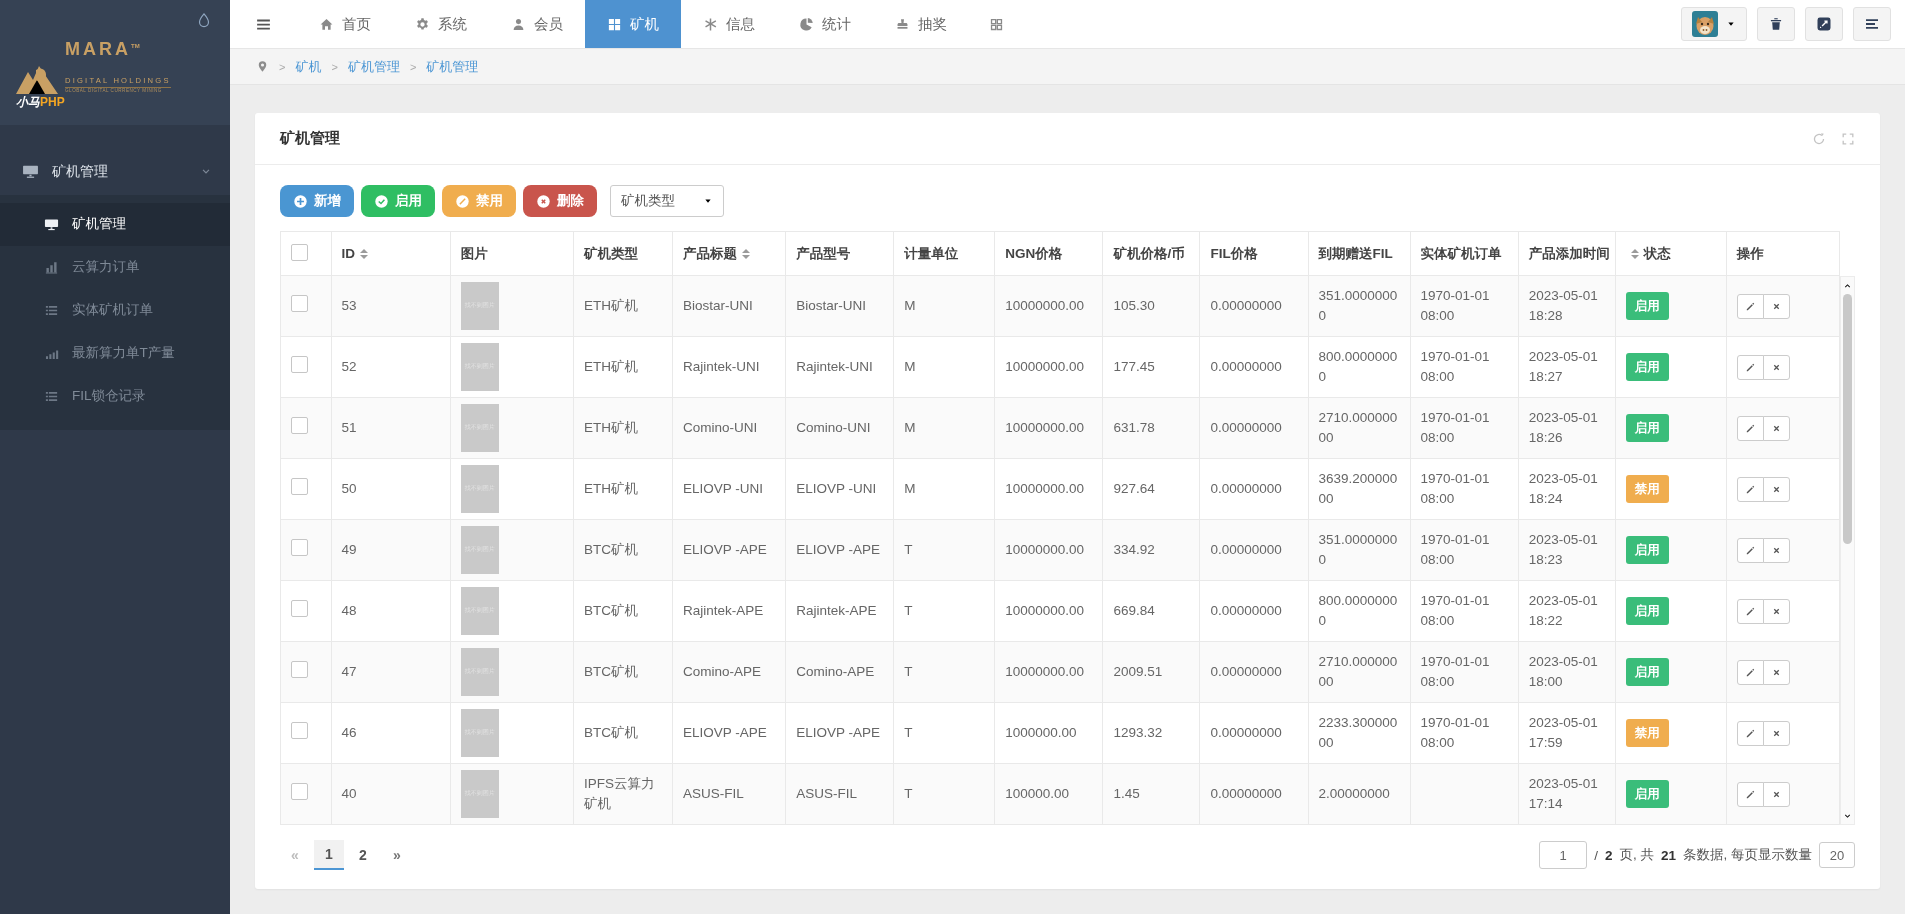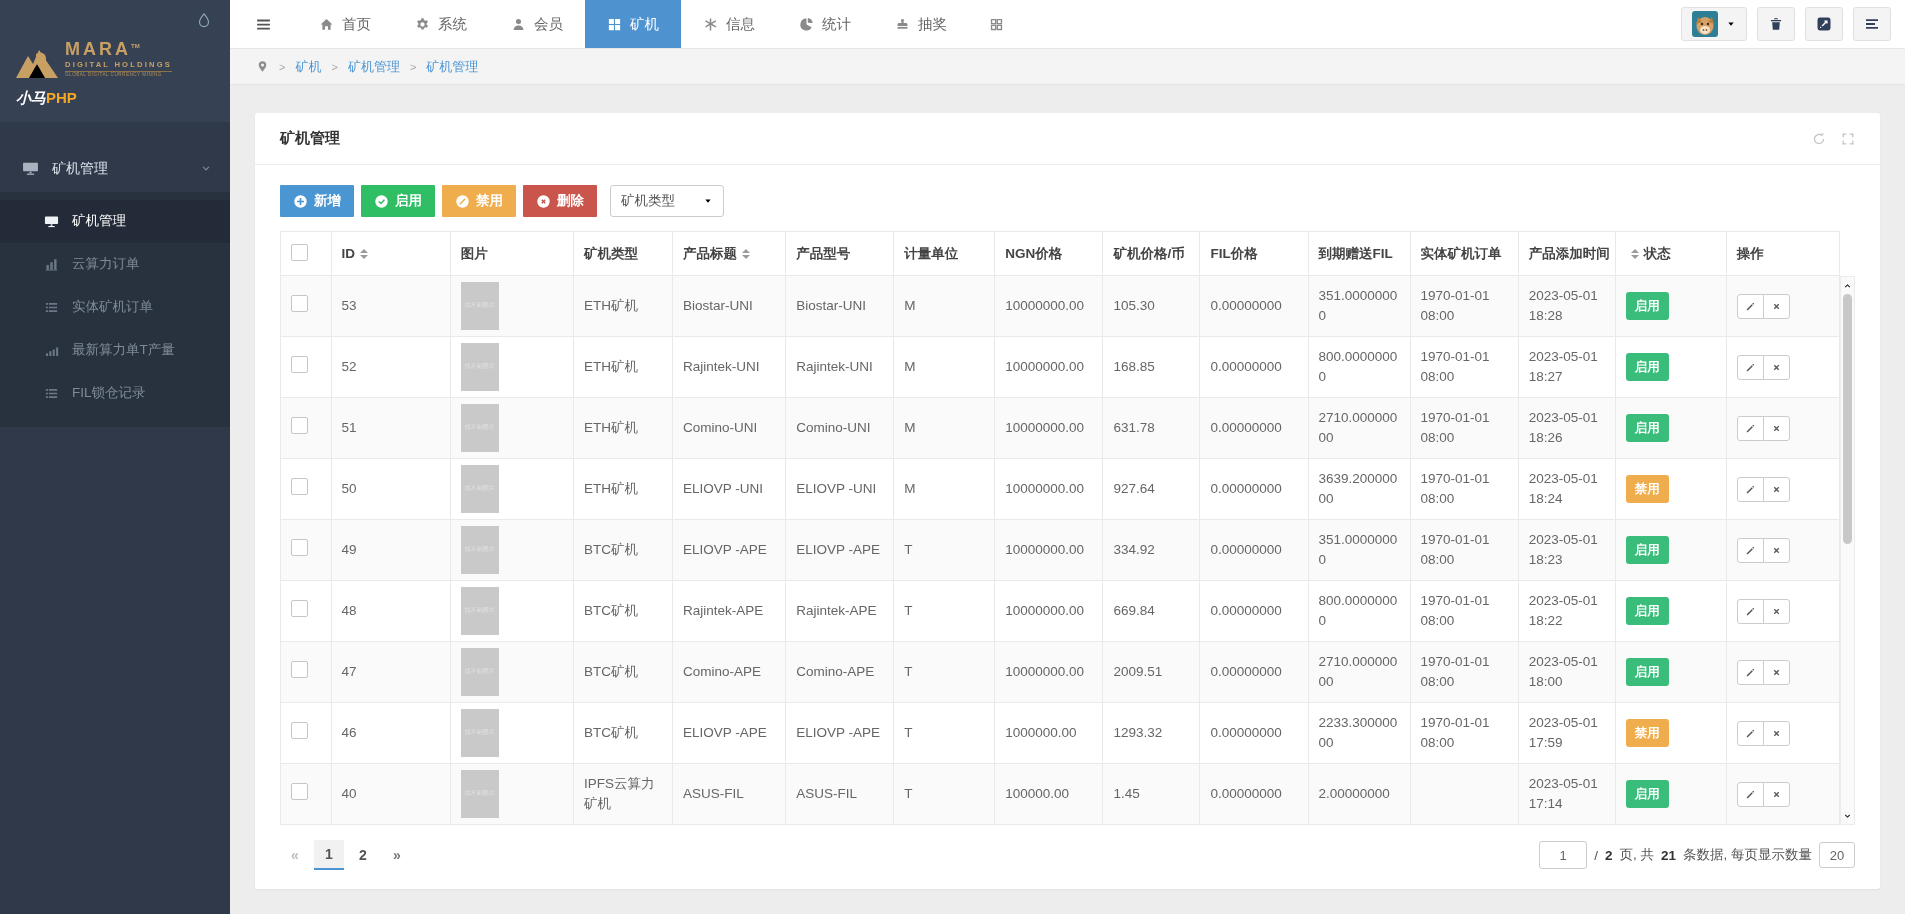--- a/index.html
+++ b/index.html
@@ -11,23 +11,23 @@
   
   .sidebar{width:230px;flex:none;background:#2f3949;display:flex;flex-direction:column}
   .logo-area{background:#364254;padding:10px 16px 14px;position:relative}
   .drop-wrap{position:absolute;right:18px;top:12px;color:#8fa6c0}
   .drop-wrap svg{width:16px;height:16px}
   .logo-row{display:flex;align-items:flex-end;gap:7px;margin-top:30px}
   .logo-mark svg{width:42px;height:34px;display:block}
   .logo-text{line-height:1.05}
   .lg1{color:#c9a064;font-weight:bold;font-size:18px;letter-spacing:3px}
   .lg1 sup{font-size:6px;letter-spacing:0;vertical-align:super}
-  .lg2{color:#c9a064;font-size:7.6px;letter-spacing:2.2px;font-weight:bold;margin-top:2px}
+  .lg2{color:#c9a064;font-size:7.6px;letter-spacing:2.2px;font-weight:normal;margin-top:18px}
   .lg3{color:#ad8d5c;font-size:4.6px;letter-spacing:.5px;border-top:1px solid #8d7348;margin-top:2px;padding-top:1px}
-  .app-name{margin-top:11px;font-size:15px;font-weight:bold;font-style:italic;color:#fff}
+  .app-name{margin-top:0;font-size:12px;font-weight:bold;font-style:italic;color:#fff}
   .app-name .php{color:#f5a623;font-style:normal}
   .side-menu{padding-top:24px}
   .group-header{height:46px;display:flex;align-items:center;gap:13px;padding:0 18px 0 22px;color:#dde3ea;font-size:14px;cursor:pointer}
   .group-header .ic{color:#a9b3c0;width:17px;height:17px}
   .group-header .chev{margin-left:auto;color:#7d8897;width:12px;height:12px}
   .submenu{background:#28323f;padding:8px 0 12px}
   .sm-item{height:43px;display:flex;align-items:center;gap:13px;padding:0 12px 0 44px;color:#7f8a97;font-size:13.5px;cursor:pointer;white-space:nowrap}
   .sm-item .ic{color:#6d7886}
   .sm-item.active{background:#222b37;color:#fff}
   .sm-item.active .ic{color:#eef1f5}
@@ -56,21 +56,21 @@
 
   .content{flex:1;padding:28px 25px 25px;min-height:0}
   .panel{background:#fff;border-radius:3px;height:100%;box-shadow:0 1px 2px rgba(0,0,0,.05);display:flex;flex-direction:column}
   .panel-header{height:52px;flex:none;display:flex;align-items:center;padding:0 25px;border-bottom:1px solid #ececec}
   .panel-title{font-size:15px;font-weight:bold;color:#333}
   .ph-tools{margin-left:auto;display:flex;gap:15px;color:#c3c3c3}
   .ph-tools .ic{width:14px;height:14px;cursor:pointer}
 
   .panel-body{flex:1;padding:20px 25px 0;display:flex;flex-direction:column;min-height:0}
   .toolbar{display:flex;align-items:center;gap:7px;margin-bottom:14px}
-  .btn{height:32px;border:none;border-radius:1px;color:#fff;font-size:13.5px;font-weight:bold;display:flex;align-items:center;gap:6px;padding:0 13px;cursor:pointer;font-family:inherit}
+  .btn{height:32px;border:none;border-radius:8px;color:#fff;font-size:13.5px;font-weight:bold;display:flex;align-items:center;gap:6px;padding:0 13px;cursor:pointer;font-family:inherit}
   .btn .ic{width:15px;height:15px}
   .select{width:114px;height:32px;border:1px solid #ccc;border-radius:3px;background:#fff;display:flex;align-items:center;padding:0 10px;font-size:13.5px;color:#555;margin-left:6px;cursor:pointer}
   .select .caret-sm{margin-left:auto;color:#888}
 
   .table-zone{position:relative;flex:none;height:594px}
   table{width:calc(100% - 15px);border-collapse:collapse;table-layout:fixed}
   th,td{border:1px solid #e9e9e9}
   th{height:44px;font-size:13.5px;color:#444;text-align:left;padding:0 10px;white-space:nowrap;overflow:visible;background:#fff}
   td{height:61px;font-size:13.5px;color:#666;padding:6px 10px;vertical-align:middle;overflow-wrap:break-word;line-height:1.45;background:#fff}
   tbody tr:nth-child(odd) td{background:#fafafa}
@@ -527,21 +527,21 @@
                     <td><span class="cb"></span></td>
                     <td>52</td>
                     <td>
                       <div class="img-ph">找不到图片</div>
                     </td>
                     <td>ETH矿机</td>
                     <td>Rajintek-UNI</td>
                     <td>Rajintek-UNI</td>
                     <td>M</td>
                     <td>10000000.00</td>
-                    <td>168.85</td>
+                    <td>177.45</td>
                     <td>0.00000000</td>
                     <td>800.00000000</td>
                     <td>1970-01-01 08:00</td>
                     <td>2023-05-01 18:27</td>
                     <td><span class="badge" style="background: rgb(58, 189, 122);">启用</span></td>
                     <td>
                       <div class="ops">
                         <button class="op-btn">
                           <svg class="ic">
                             <use href="#i-pencil"></use>

